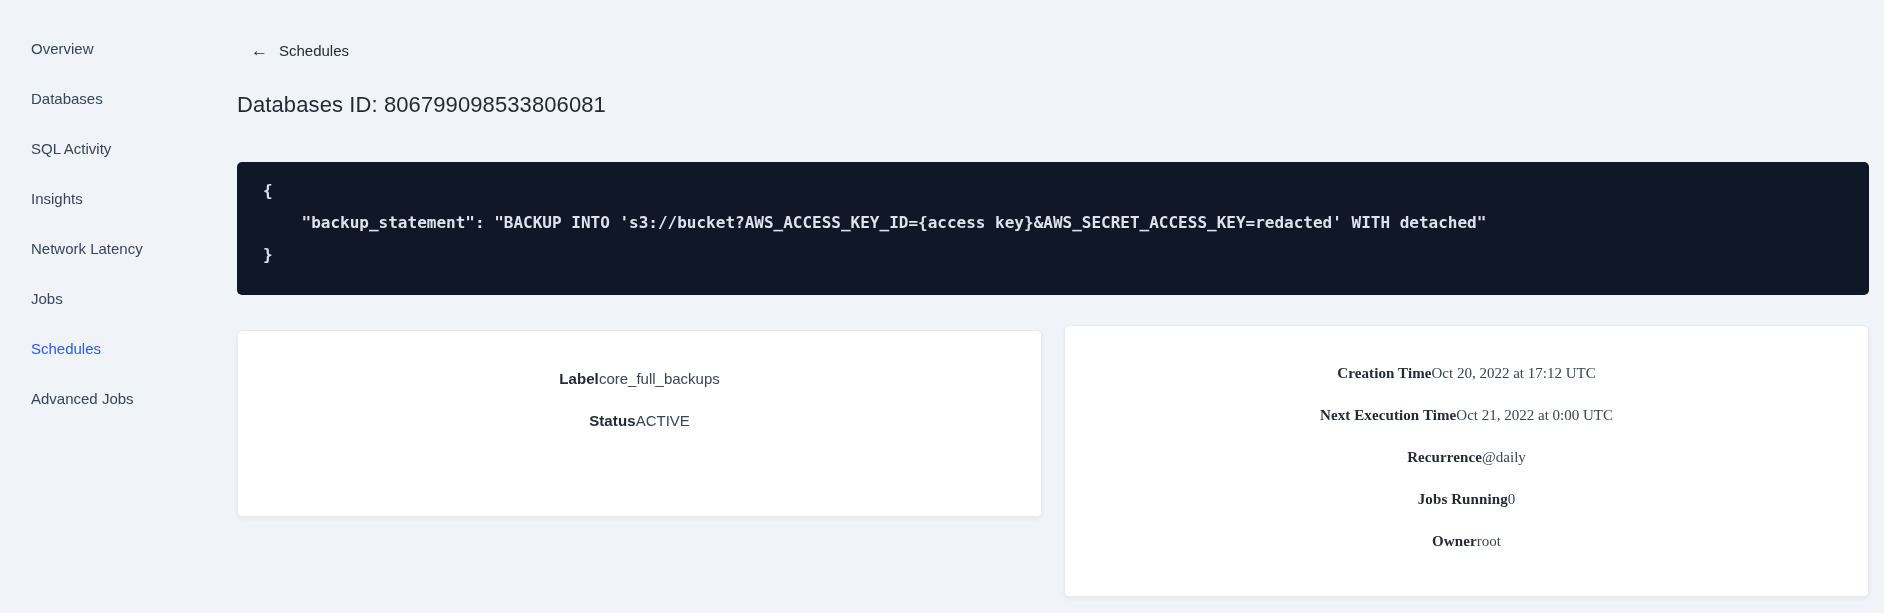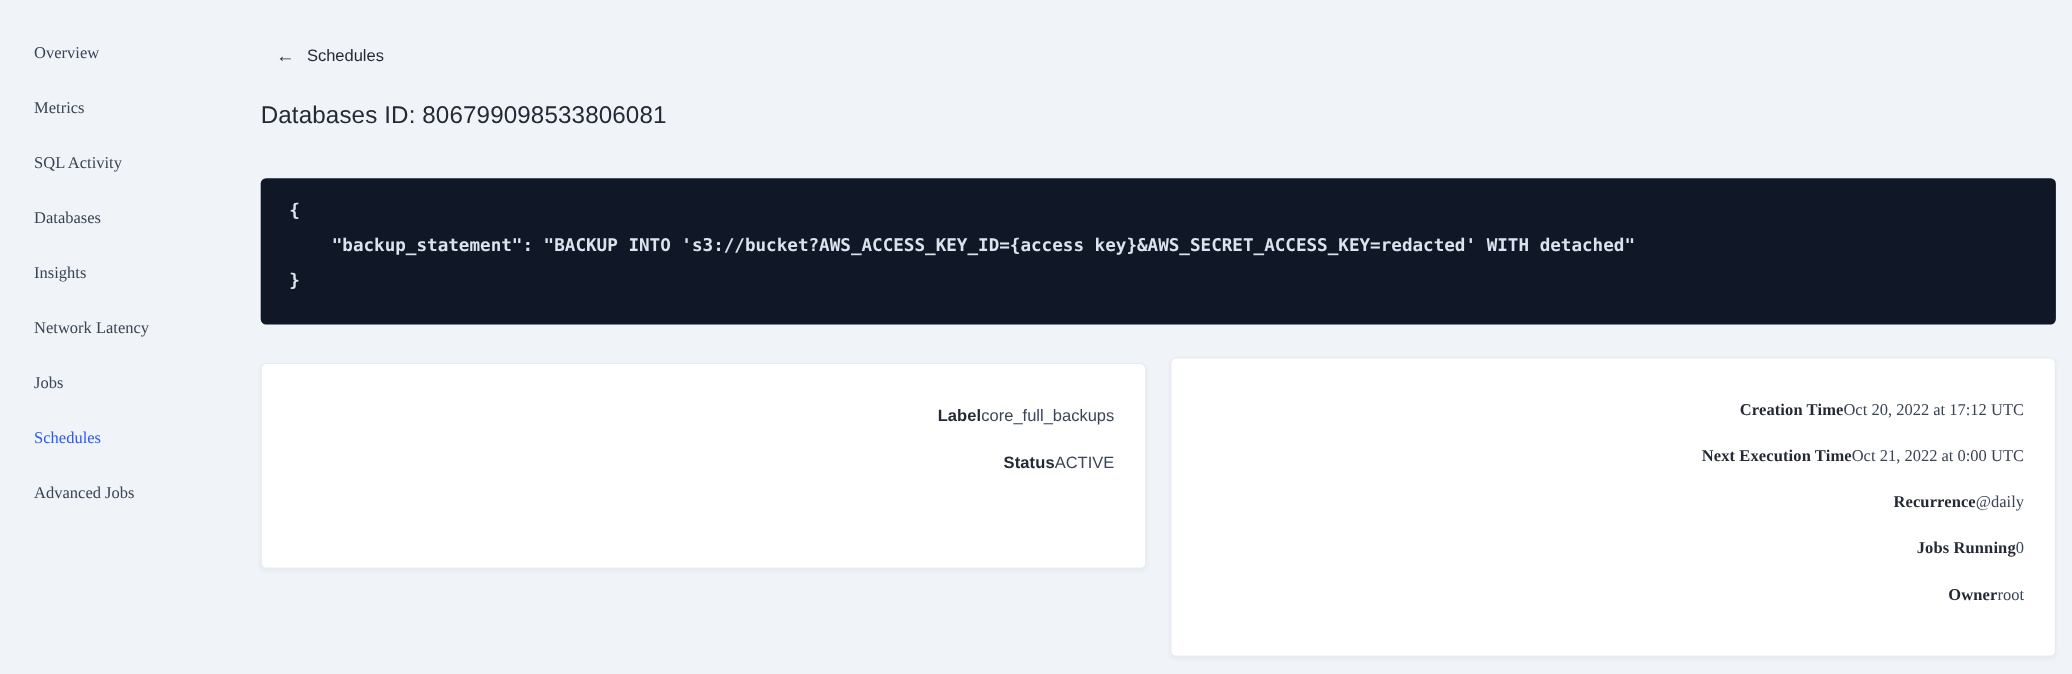--- a/index.html
+++ b/index.html
@@ -12,21 +12,20 @@
     position: relative;
   }
   .page { position: absolute; inset: 0; }
 
   
   .sidebar {
     position: absolute;
     left: 0; top: 0; bottom: 0;
     width: 200px;
     padding-top: 24px;
-    font-family: Liberation Serif, serif;
   }
   .nav-item {
     display: block;
     padding: 0 0 0 31px;
     height: 50px;
     line-height: 50px;
     font-size: 15px;
     color: #394455;
     cursor: pointer;
     white-space: nowrap;
@@ -86,21 +85,21 @@
     border-radius: 5px;
     box-shadow: 0 2px 4px rgba(24, 42, 66, 0.05);
     padding: 26px 28px 0 28px;
   }
   .card-left  { left: 0;    top: 330px; width: 805px; height: 187px; }
   .card-right { left: 827px; top: 325px; width: 805px; height: 272px; font-family: Liberation Serif, serif; }
   .detail-row {
     height: 42px;
     display: flex;
     align-items: center;
-    justify-content: flex-end;
+    justify-content: center;
   }
   .detail-label {
     font-size: 15px;
     font-weight: 700;
     color: #242a35;
     letter-spacing: 0.1px;
   }
   .detail-value {
     font-size: 15px;
     font-weight: 400;
@@ -108,23 +107,22 @@
     text-align: right;
   }
 </style>
 </head>
 <body>
 
 <div class="page">
 
   <nav class="sidebar">
     <a class="nav-item">Overview</a>
-    <a class="nav-item">Metrics</a>
+    <a class="nav-item">Databases</a>
     <a class="nav-item">SQL Activity</a>
-    <a class="nav-item">Databases</a>
     <a class="nav-item">Insights</a>
     <a class="nav-item">Network Latency</a>
     <a class="nav-item">Jobs</a>
     <a class="nav-item active">Schedules</a>
     <a class="nav-item">Advanced Jobs</a>
   </nav>
 
   <main class="main">
 
     <a class="back-link">

